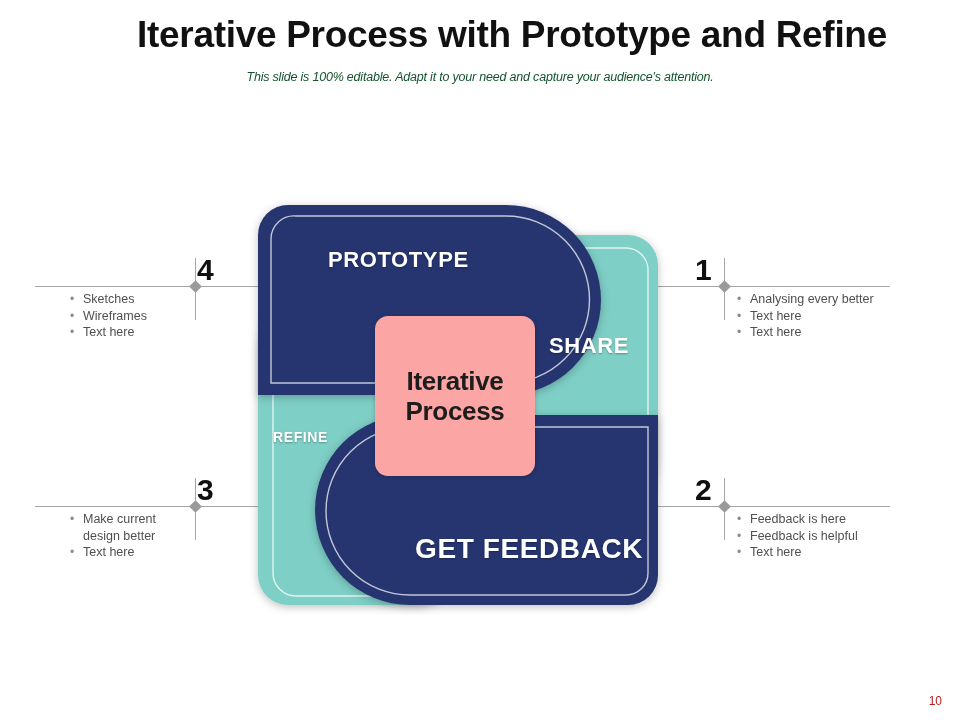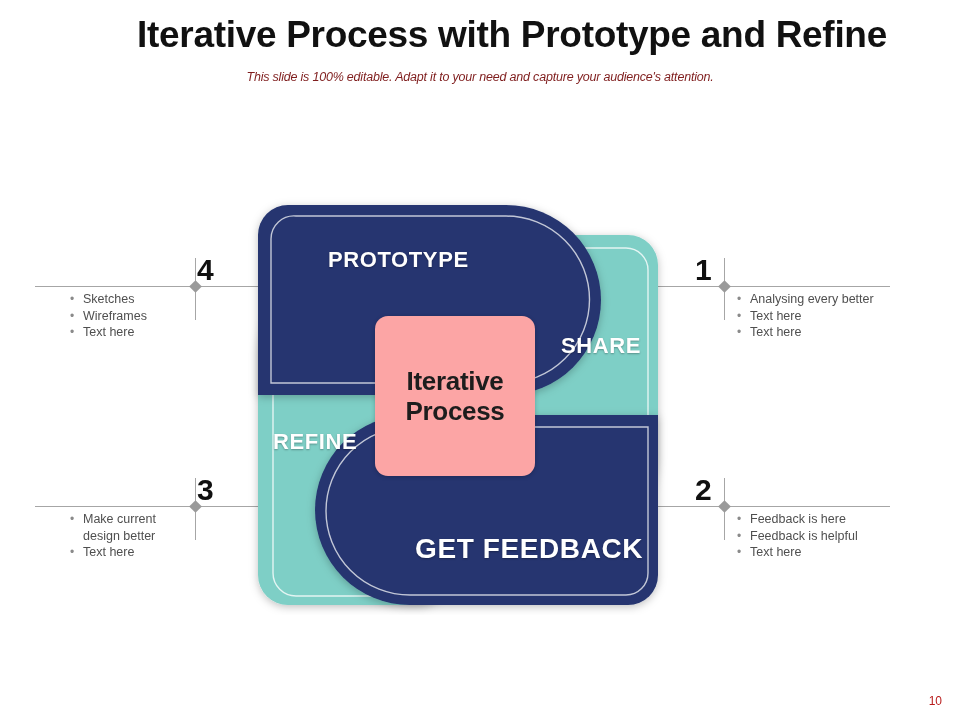--- a/index.html
+++ b/index.html
@@ -22,21 +22,21 @@
     letter-spacing:-0.3px;
     font-family:"Liberation Sans", sans-serif;
     padding-left:32px;
   }
   #slide-subtitle{
     position:absolute;
     left:0; top:70px; width:960px;
     text-align:center;
     font-size:12.5px;
     font-style:italic;
-    color:#7f1d1d;
+    color:#14532d;
     letter-spacing:-0.2px;
   }
 
   
   .rail-h{
     position:absolute;
     height:1px;
     background:#a6a6a6;
   }
   .rail-v{
@@ -99,25 +99,24 @@
   }
   #label-prototype{
     left:80px; top:52px;
     font-size:22px;
     letter-spacing:0.6px;
   }
   #label-share{
     left:301px; top:138px;
     font-size:22px;
     letter-spacing:0.6px;
-    margin-left:12px;
   }
   #label-refine{
     left:25px; top:234px;
-    font-size:22px;
+    font-size:14px;
     letter-spacing:0.6px;
   }
   #label-getfeedback{
     left:167px; top:338px;
     font-size:28px;
     letter-spacing:0.6px;
   }
 
   #center-box{
     position:absolute;

